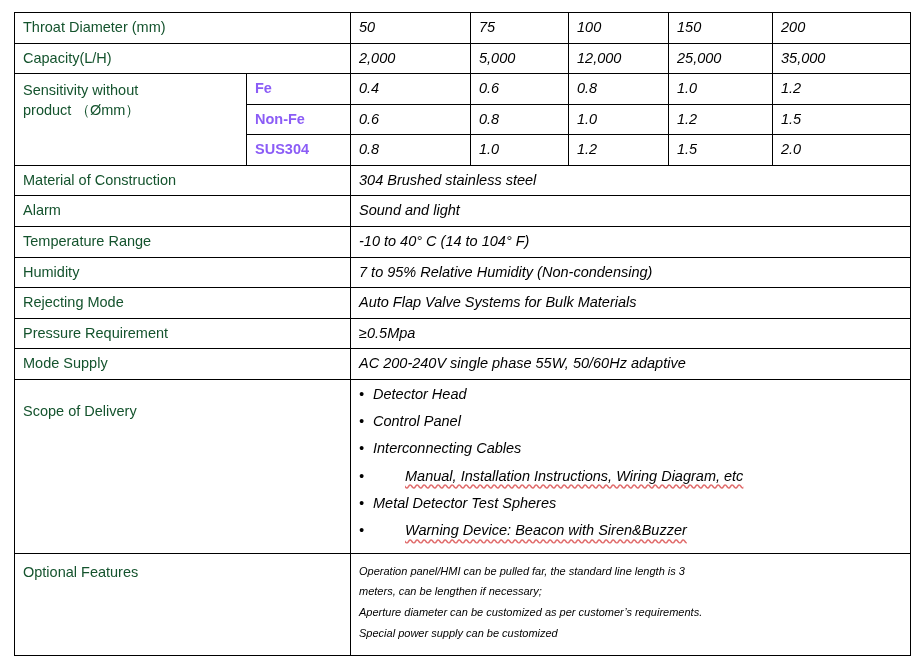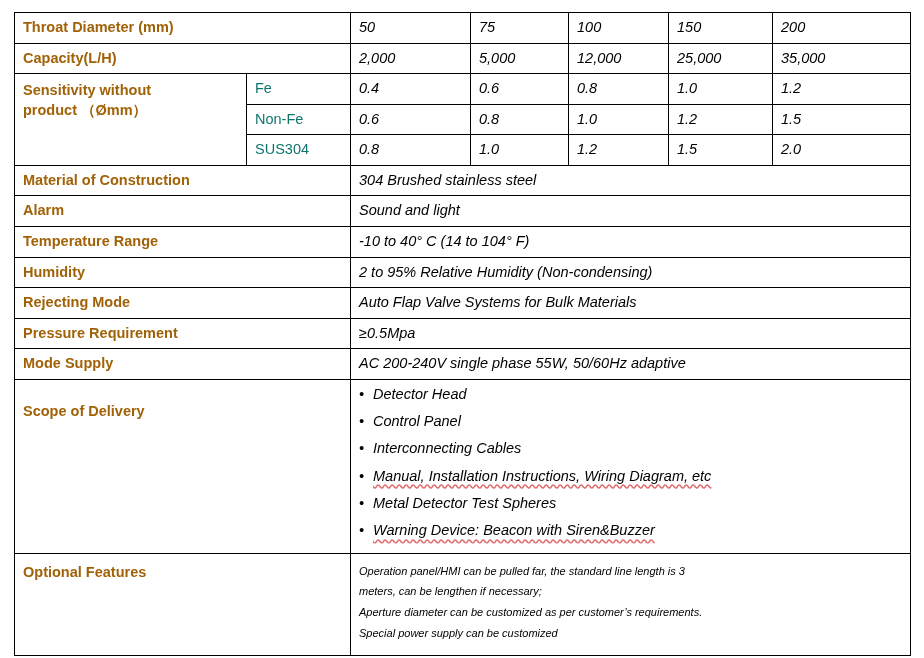--- a/index.html
+++ b/index.html
@@ -31,27 +31,27 @@
   table.spec td {
     border: 1px solid #000000;
     padding: 5px 8px;
     font-size: 14.5px;
     line-height: 1.35;
     vertical-align: middle;
     background: #ffffff;
   }
   td.label {
     background: #8ea9d6;
-    font-weight: bold;
-    color: #a16207;
+    font-weight: normal;
+    color: #14532d;
   }
   td.sublabel {
     background: #8ea9d6;
-    font-weight: normal;
-    color: #0f766e;
+    font-weight: bold;
+    color: #8b5cf6;
   }
   td.val {
     background: #ffffff;
     font-weight: normal;
     font-style: italic;
   }
   .bullets {
     margin: 0;
     padding: 0;
     list-style: none;
@@ -69,20 +69,21 @@
     margin: 0;
     padding: 2px 0 3px 0;
     font-size: 11px;
     line-height: 1.45;
   }
   .squiggle {
     text-decoration: underline;
     text-decoration-style: wavy;
     text-decoration-color: #e06c6c;
     text-underline-offset: 3px;
+    margin-left: 32px;
   }
   .col-a { width: 232px; }
   .col-b { width: 104px; }
   .col-c { width: 120px; }
   .col-d { width: 98px; }
   .col-e { width: 100px; }
   .col-f { width: 104px; }
   .col-g { width: 138px; }
 </style>
 </head>
@@ -152,21 +153,21 @@
       <tr>
         <td class="label" colspan="2">Alarm</td>
         <td class="val" colspan="5">Sound and light</td>
       </tr>
       <tr>
         <td class="label" colspan="2">Temperature Range</td>
         <td class="val" colspan="5">-10 to 40° C (14 to 104° F)</td>
       </tr>
       <tr>
         <td class="label" colspan="2">Humidity</td>
-        <td class="val" colspan="5">2 to 95% Relative Humidity (Non-condensing)</td>
+        <td class="val" colspan="5">7 to 95% Relative Humidity (Non-condensing)</td>
       </tr>
       <tr>
         <td class="label" colspan="2">Rejecting Mode</td>
         <td class="val" colspan="5">Auto Flap Valve Systems for Bulk Materials</td>
       </tr>
       <tr>
         <td class="label" colspan="2">Pressure Requirement</td>
         <td class="val" colspan="5">≥0.5Mpa</td>
       </tr>
       <tr>

